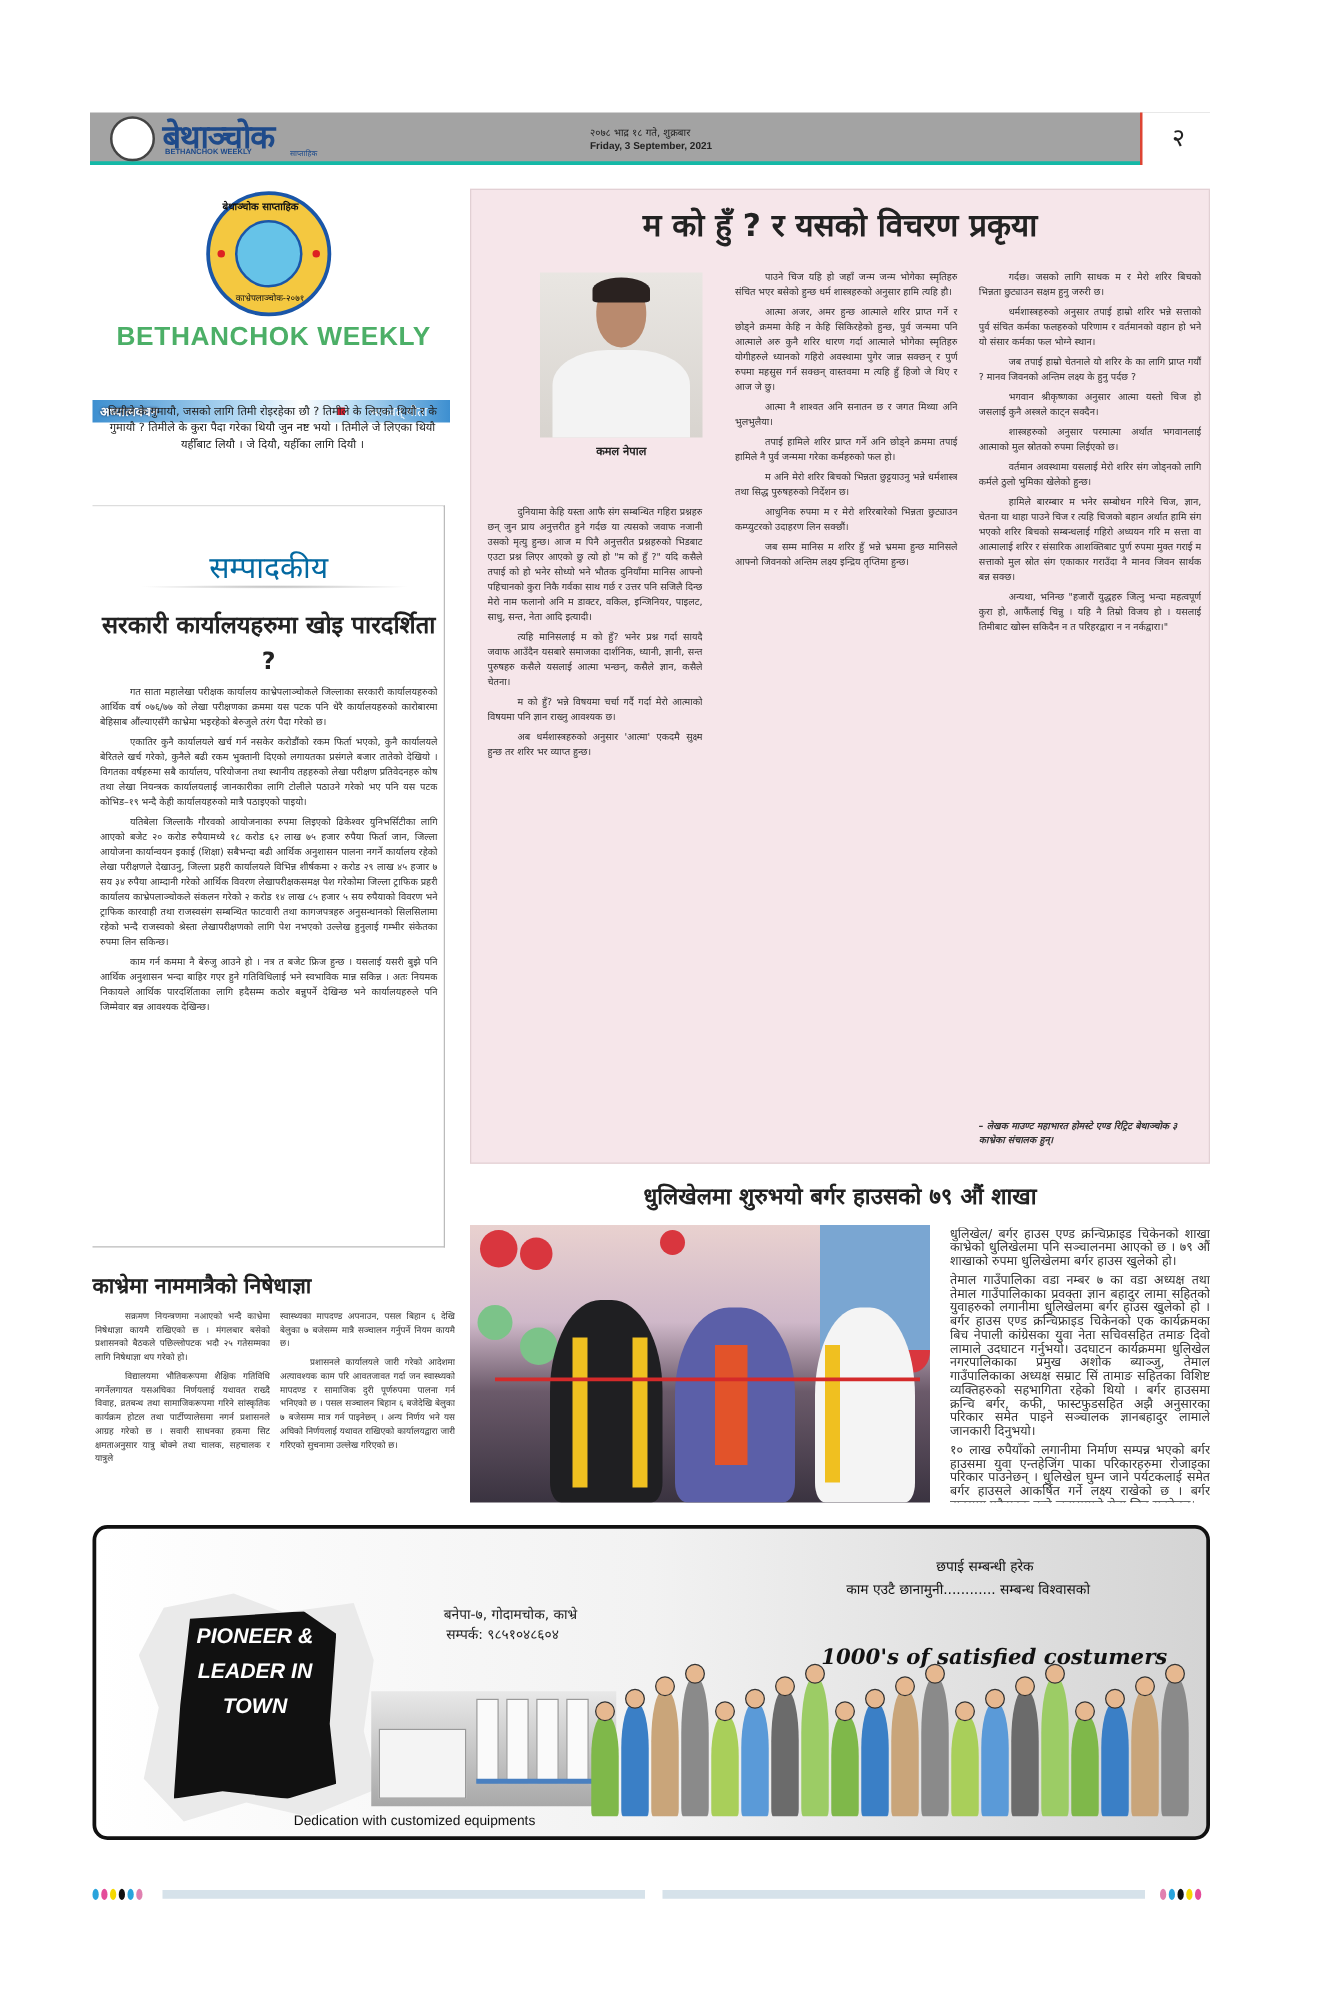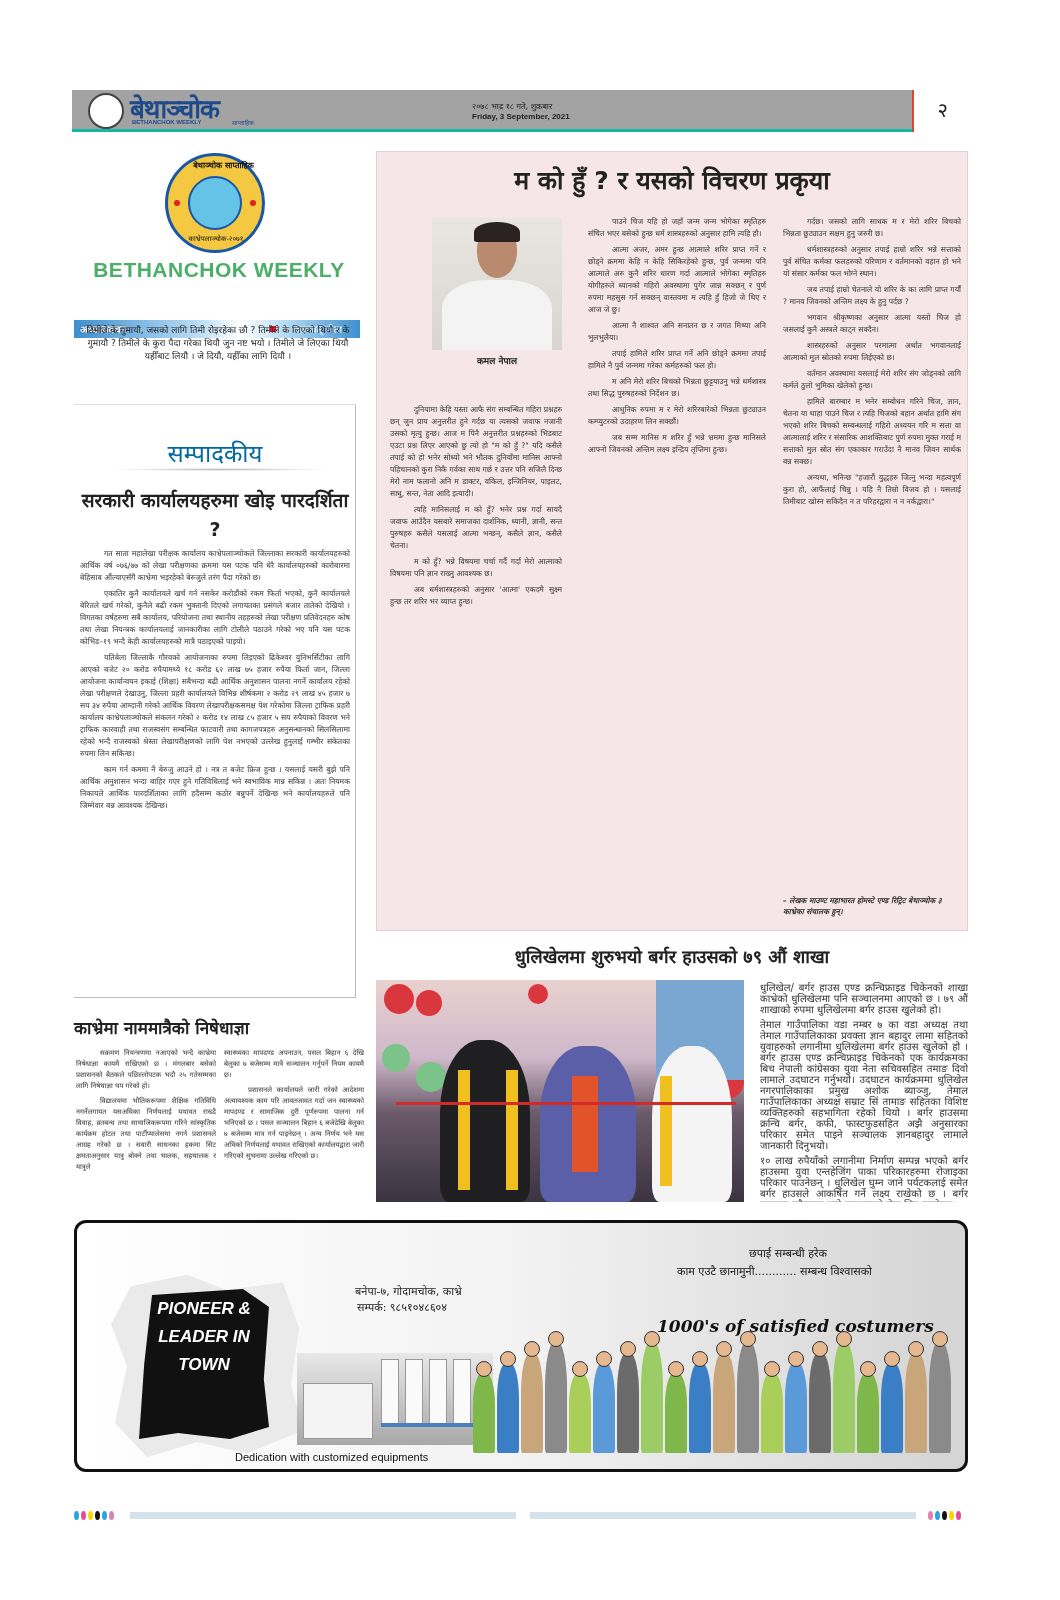--- a/index.html
+++ b/index.html
@@ -12,21 +12,21 @@
   .hdr .logo-sub{position:absolute;left:60px;top:29px;font:bold 6px "Liberation Sans",sans-serif;color:#1e4a8a}
   .hdr .logo-sub2{position:absolute;left:160px;top:29px;font:6px "DejaVu Sans",sans-serif;color:#1e4a8a}
   .hdr .date-np{position:absolute;left:400px;top:10px;font:8px "DejaVu Sans",sans-serif;color:#222}
   .hdr .date-en{position:absolute;left:400px;top:22px;font:bold 8px "Liberation Sans",sans-serif;color:#222}
   .hdr .pgbox{position:absolute;right:0;top:0;width:56px;height:42px;background:#fff;border-left:2px solid #d43;}
   .hdr .pgnum{position:absolute;right:20px;top:6px;font:20px "DejaVu Sans",sans-serif;color:#222}
   
   .seal{left:165px;top:153px;width:100px;height:100px;border-radius:50%;background:#f4c840;border:3px solid #1a56a8}
   .seal .inner{position:absolute;left:20px;top:20px;width:54px;height:54px;border-radius:50%;background:#66c3e8;border:2px solid #1a56a8}
   .seal .dot{position:absolute;width:6px;height:6px;border-radius:50%;background:#d22;top:44px}
-  .seal .arc-top{position:absolute;left:10px;top:3px;width:76px;text-align:right;font:bold 8px "DejaVu Sans",sans-serif;color:#111}
+  .seal .arc-top{position:absolute;left:10px;top:3px;width:76px;text-align:left;font:bold 8px "DejaVu Sans",sans-serif;color:#111}
   .seal .arc-bot{position:absolute;left:10px;top:78px;width:76px;text-align:center;font:7px "DejaVu Sans",sans-serif;color:#111}
   .weekly{left:74px;top:258px;width:290px;text-align:center;font:bold 21px "Liberation Sans",sans-serif;color:#4caf67;letter-spacing:0.5px}
   
   .qbar{left:74px;top:320px;width:286px;height:18px;background:linear-gradient(90deg,#3d8fd0 0%,#bfe0f6 45%,#fff 58%,#bfe0f6 72%,#3d8fd0 100%)}
   .qbar .l{position:absolute;left:6px;top:2px;font:bold 10px "DejaVu Sans",sans-serif;color:#fff;text-shadow:0 0 2px #124}
   .qbar .r{position:absolute;right:18px;top:2px;font:10px "DejaVu Sans",sans-serif;color:#fff}
   .qbar .sq{position:absolute;right:84px;top:6px;width:6px;height:6px;background:#d23}
   .quote{left:80px;top:324px;width:276px;text-align:center;font:9px/13px "DejaVu Sans",sans-serif;color:#222}
   
   .edbox{left:74px;top:404px;width:282px;height:594px;border-right:1px solid #bbb;border-bottom:1px solid #bbb;border-top:1px solid #ddd}

